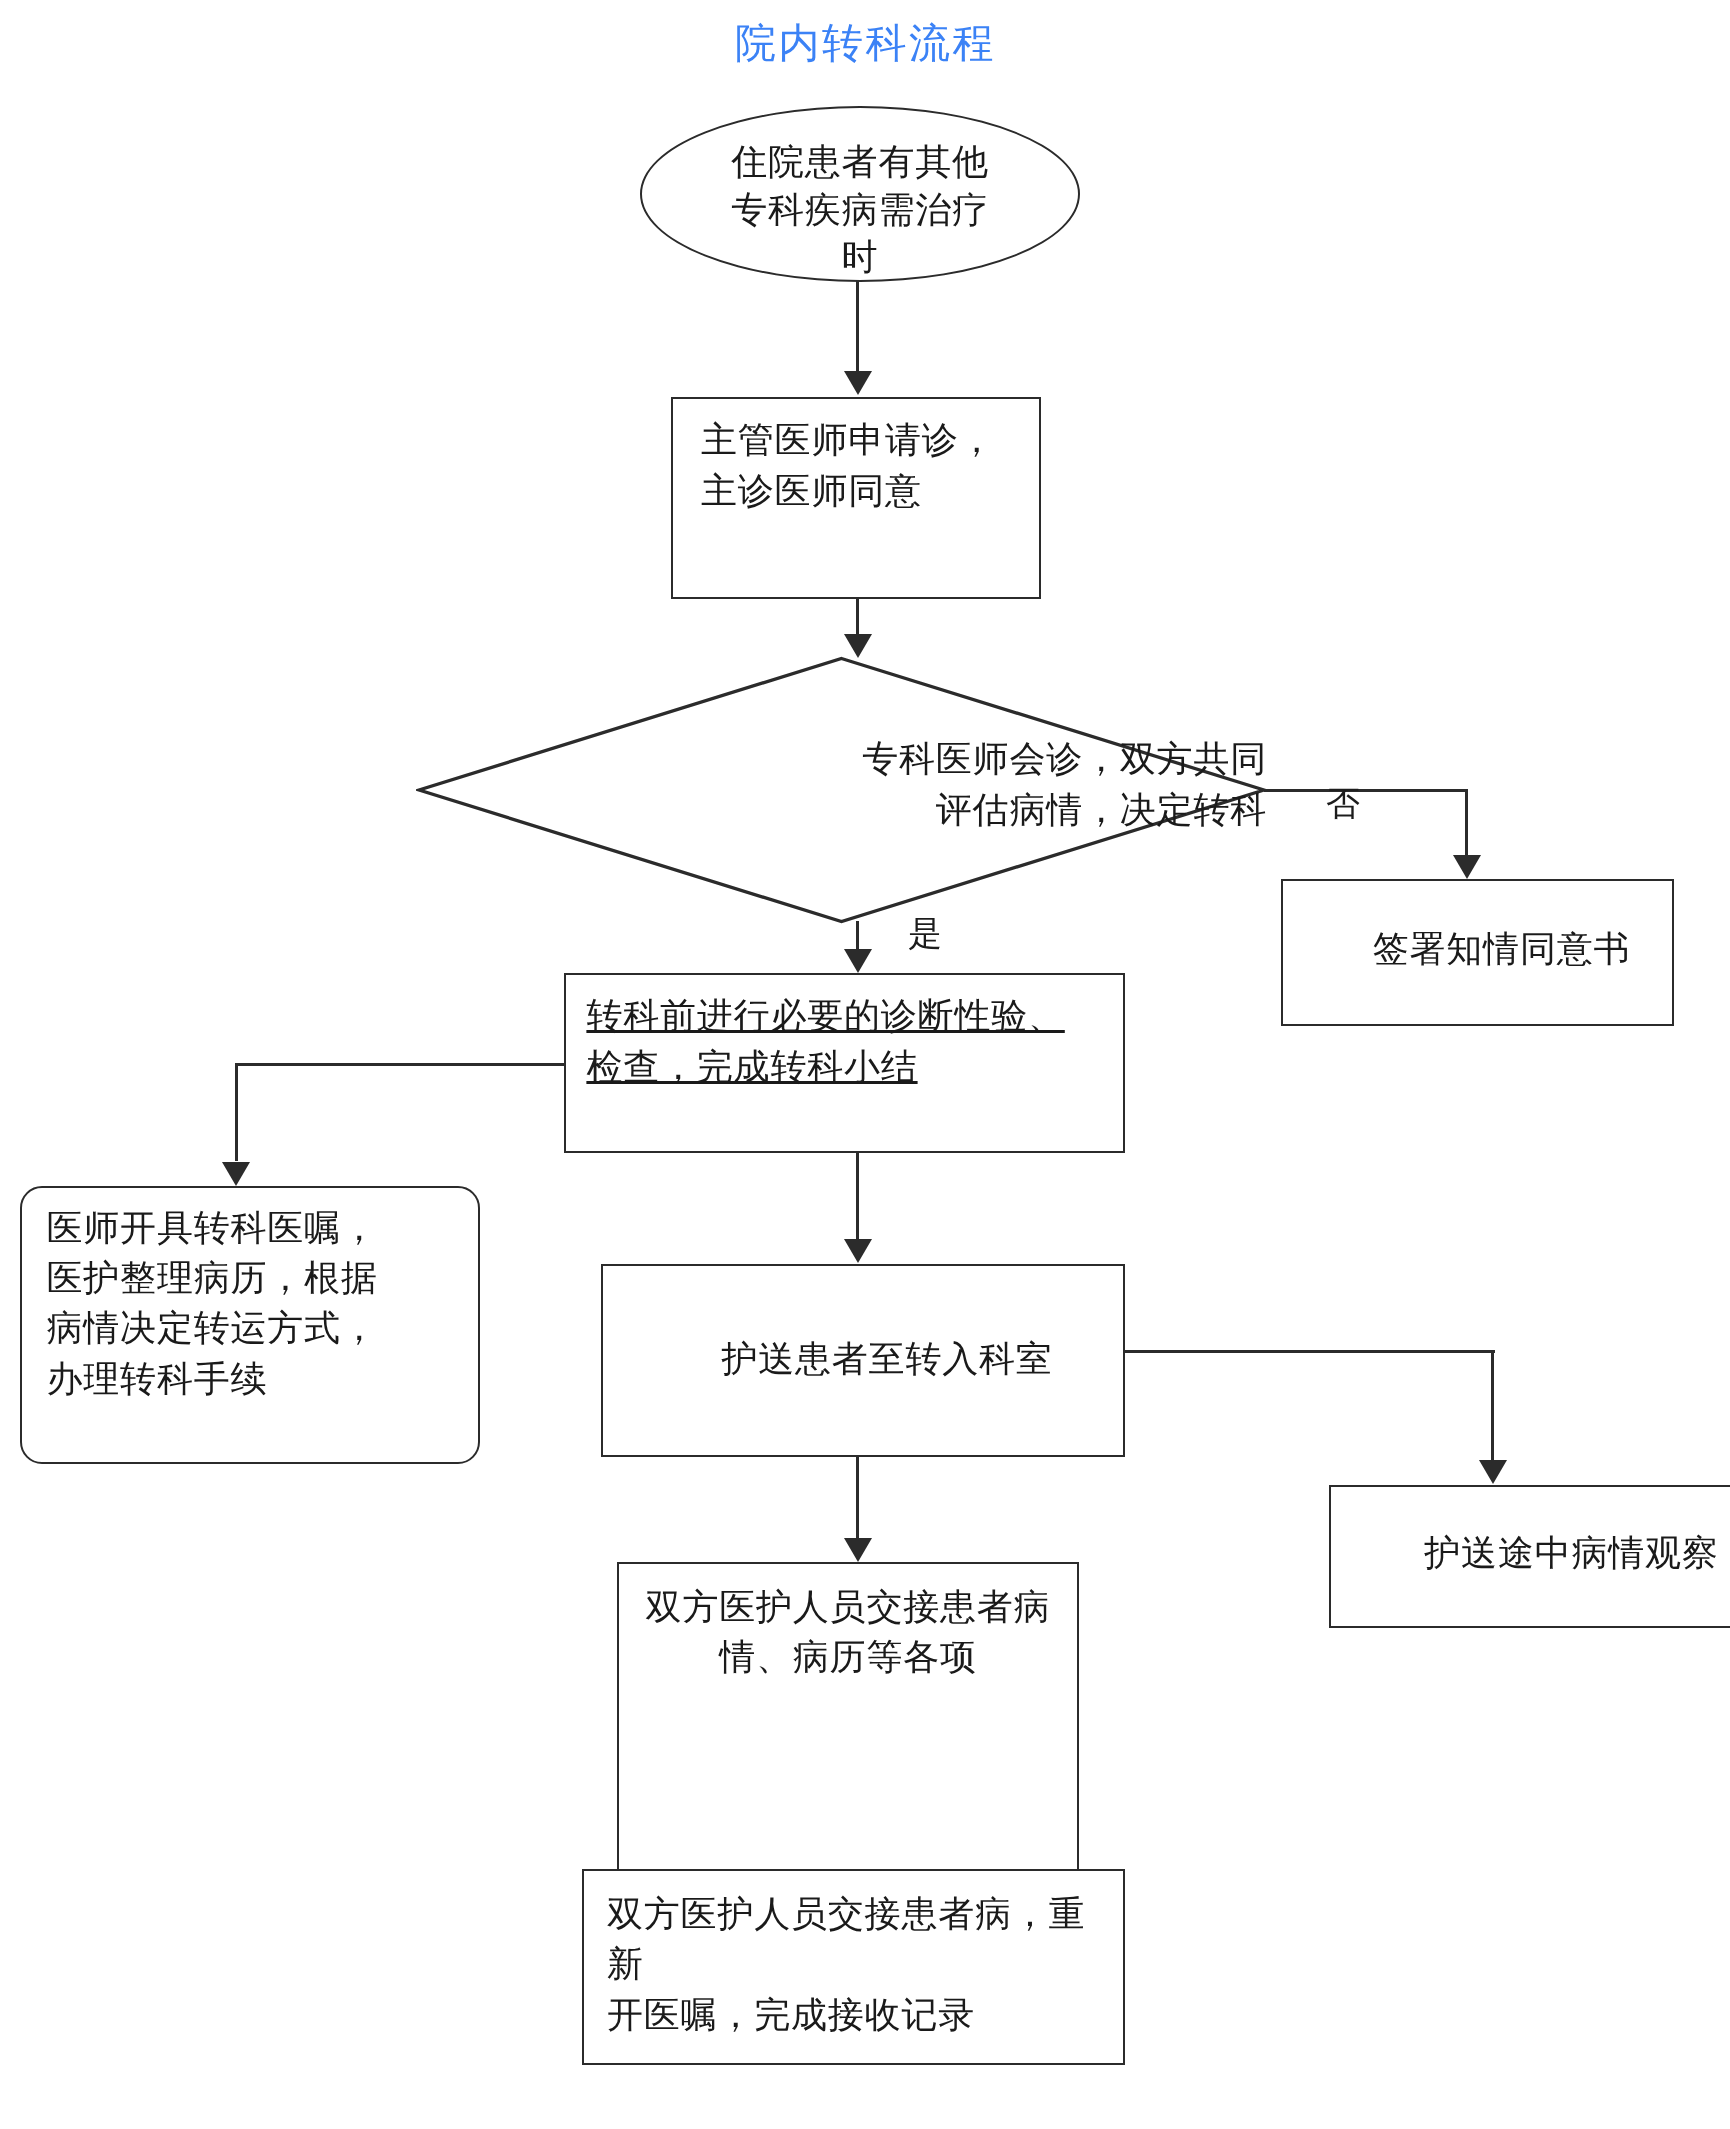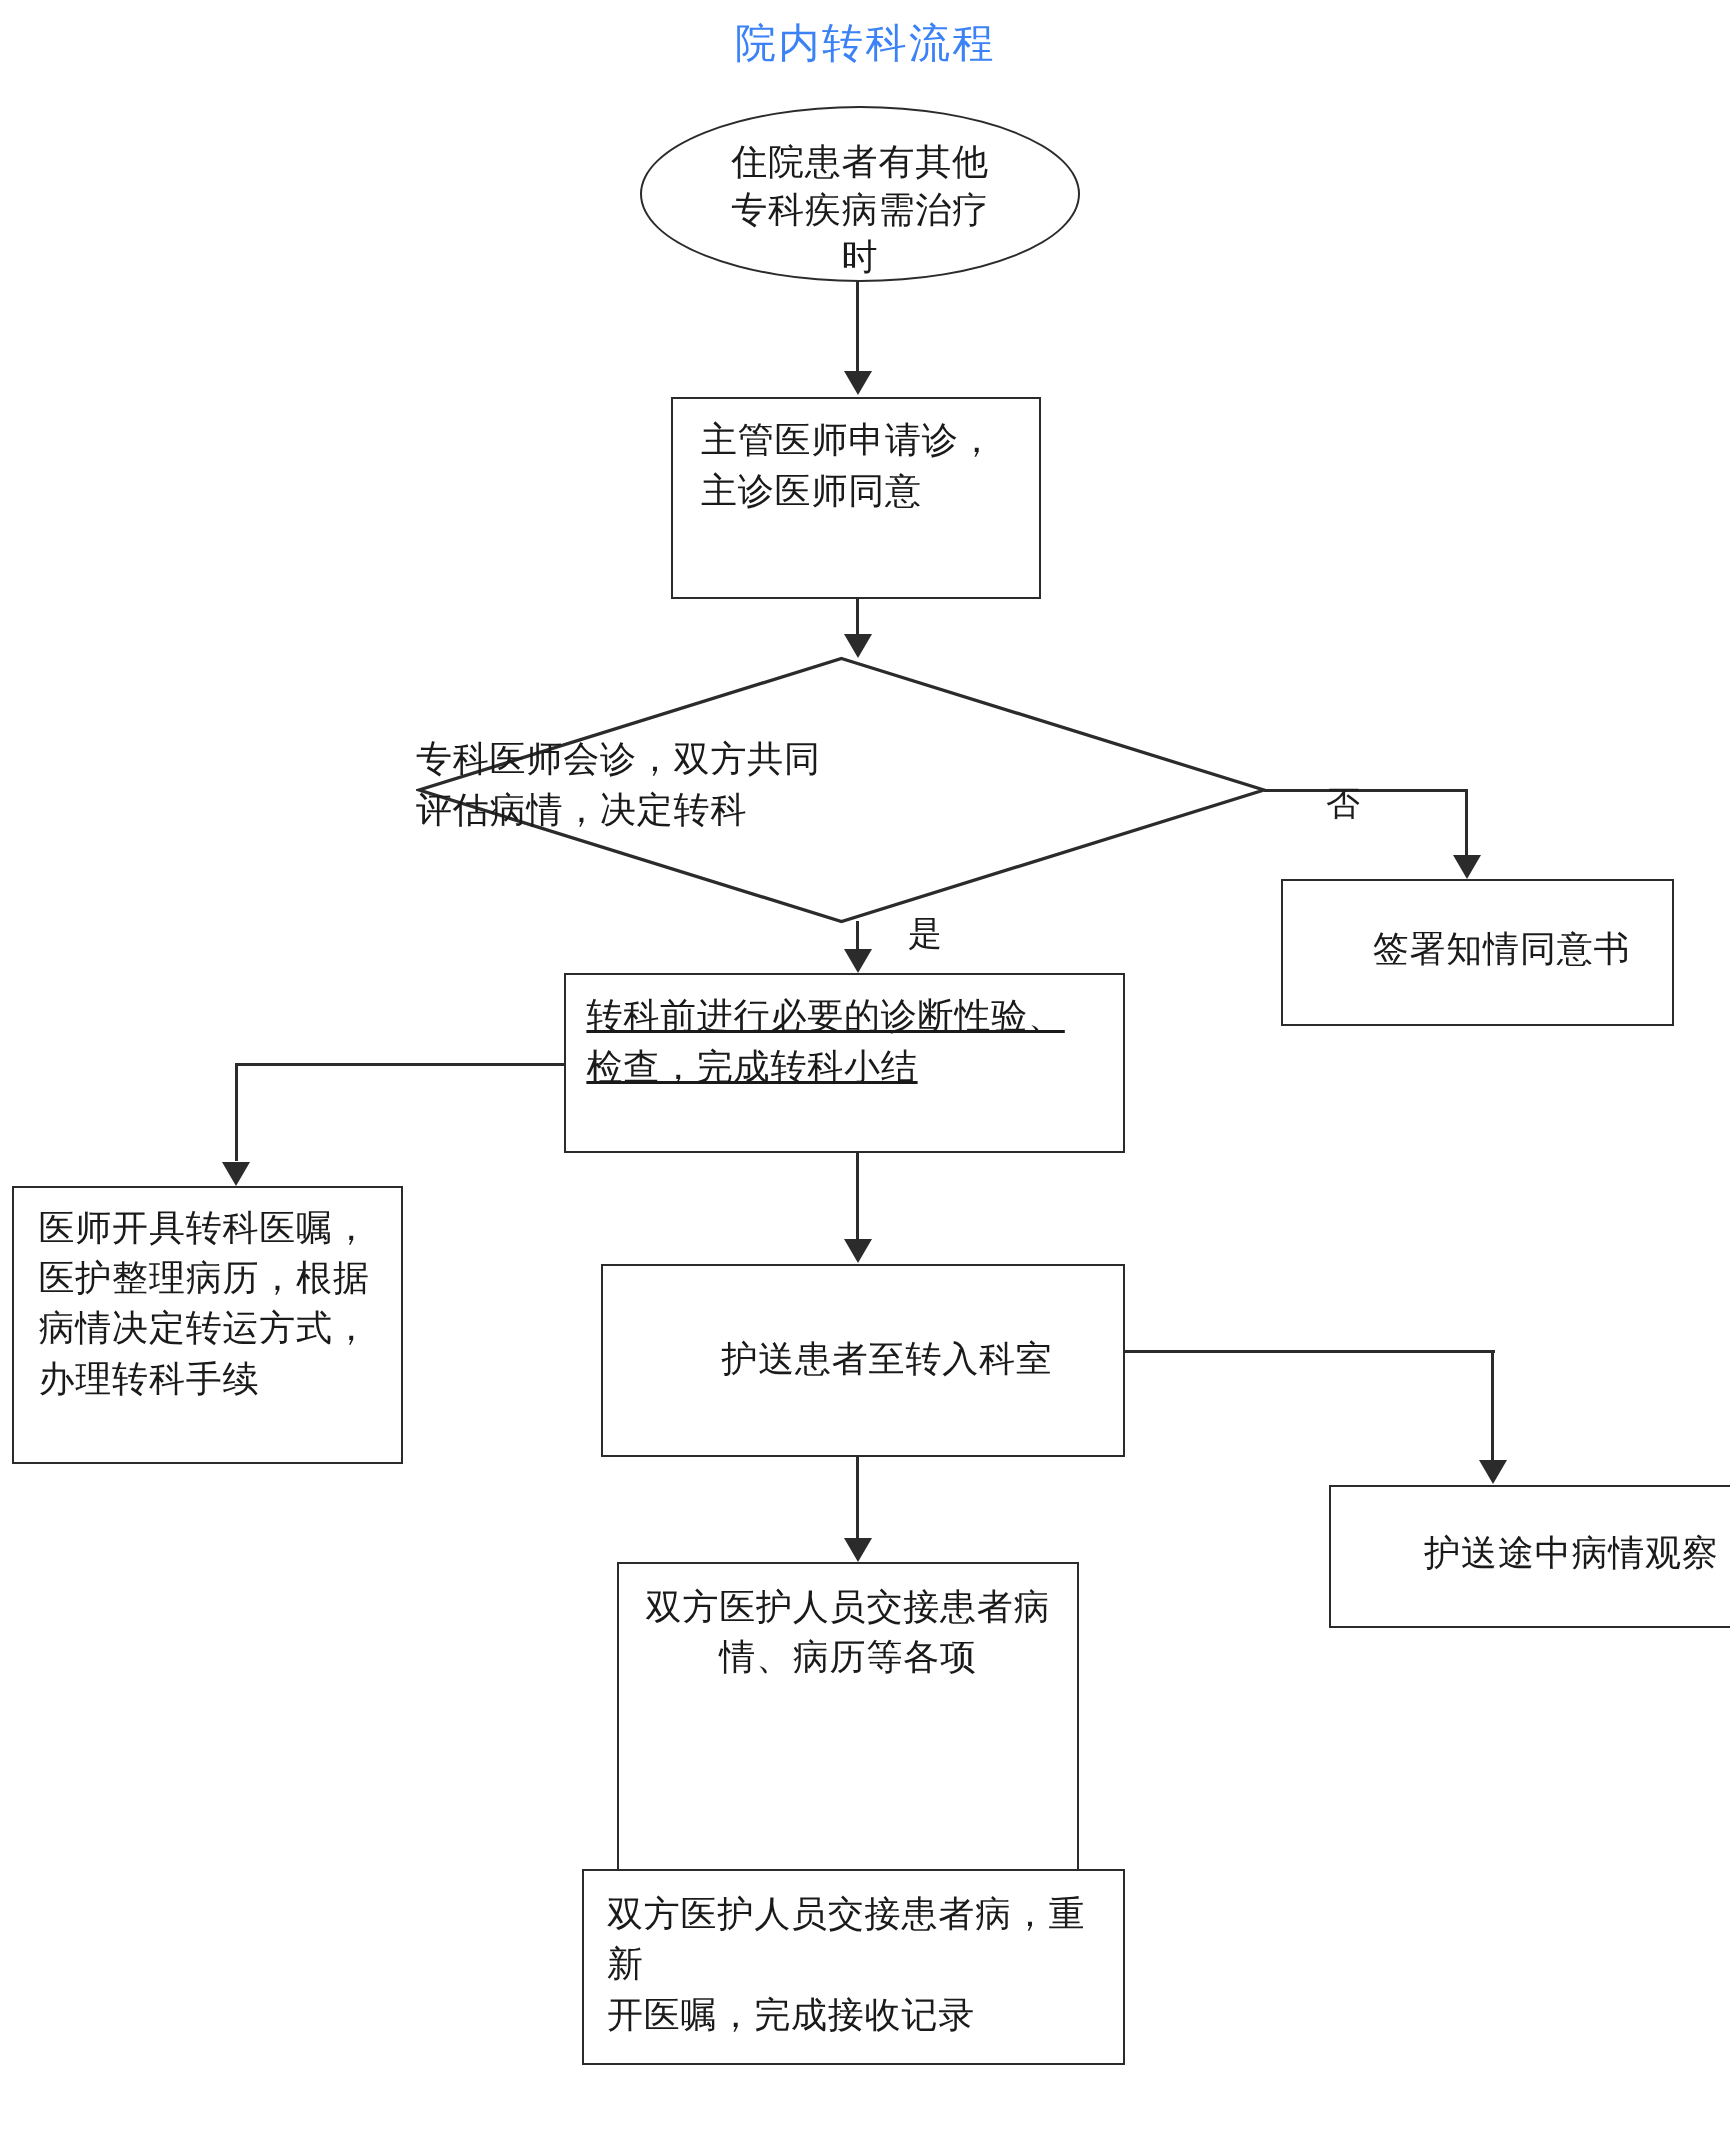--- a/index.html
+++ b/index.html
@@ -64,21 +64,21 @@
   .txt-tl { text-align: left; }
   .txt-ctr { text-align: center; }
   
   .node-diamond {
     position: absolute;
   }
   .node-diamond svg { display: block; }
   .node-diamond .txt {
     position: absolute;
     left: 0; right: 0;
-    text-align: left;
+    text-align: right;
     font-size: 36px;
     line-height: 1.42;
     white-space: pre-line;
     letter-spacing: 0.8px;
   }
   
   .line-v, .line-h {
     position: absolute;
     background: #2b2b2b;
   }
@@ -159,21 +159,21 @@
 
   <div class="node-box" style="left:1281px; top:879px; width:393px; height:147px;">
     <div class="txt txt-ctr" style="top:43px;">签署知情同意书</div>
   </div>
 
   <div class="node-box" style="left:564px; top:973px; width:561px; height:180px;">
     <div class="txt txt-tl" style="top:16.4px; padding-left:20.4px; padding-right:9.8px;text-decoration:underline;">转科前进行必要的诊断性验、
 检查，完成转科小结</div>
   </div>
 
-  <div class="node-box" style="left:12px; top:1186px; width:391px; height:278px;">
+  <div class="node-box" style="left:20px; top:1186px; width:460px; height:278px;border-radius:22px;">
     <div class="txt txt-tl" style="top:14.7px; padding-left:24.5px; padding-right:11.5px;">医师开具转科医嘱，
 医护整理病历，根据
 病情决定转运方式，
 办理转科手续</div>
   </div>
 
   <div class="node-box" style="left:601px; top:1264px; width:524px; height:193px;">
     <div class="txt txt-ctr" style="top:68px;">护送患者至转入科室</div>
   </div>
 

